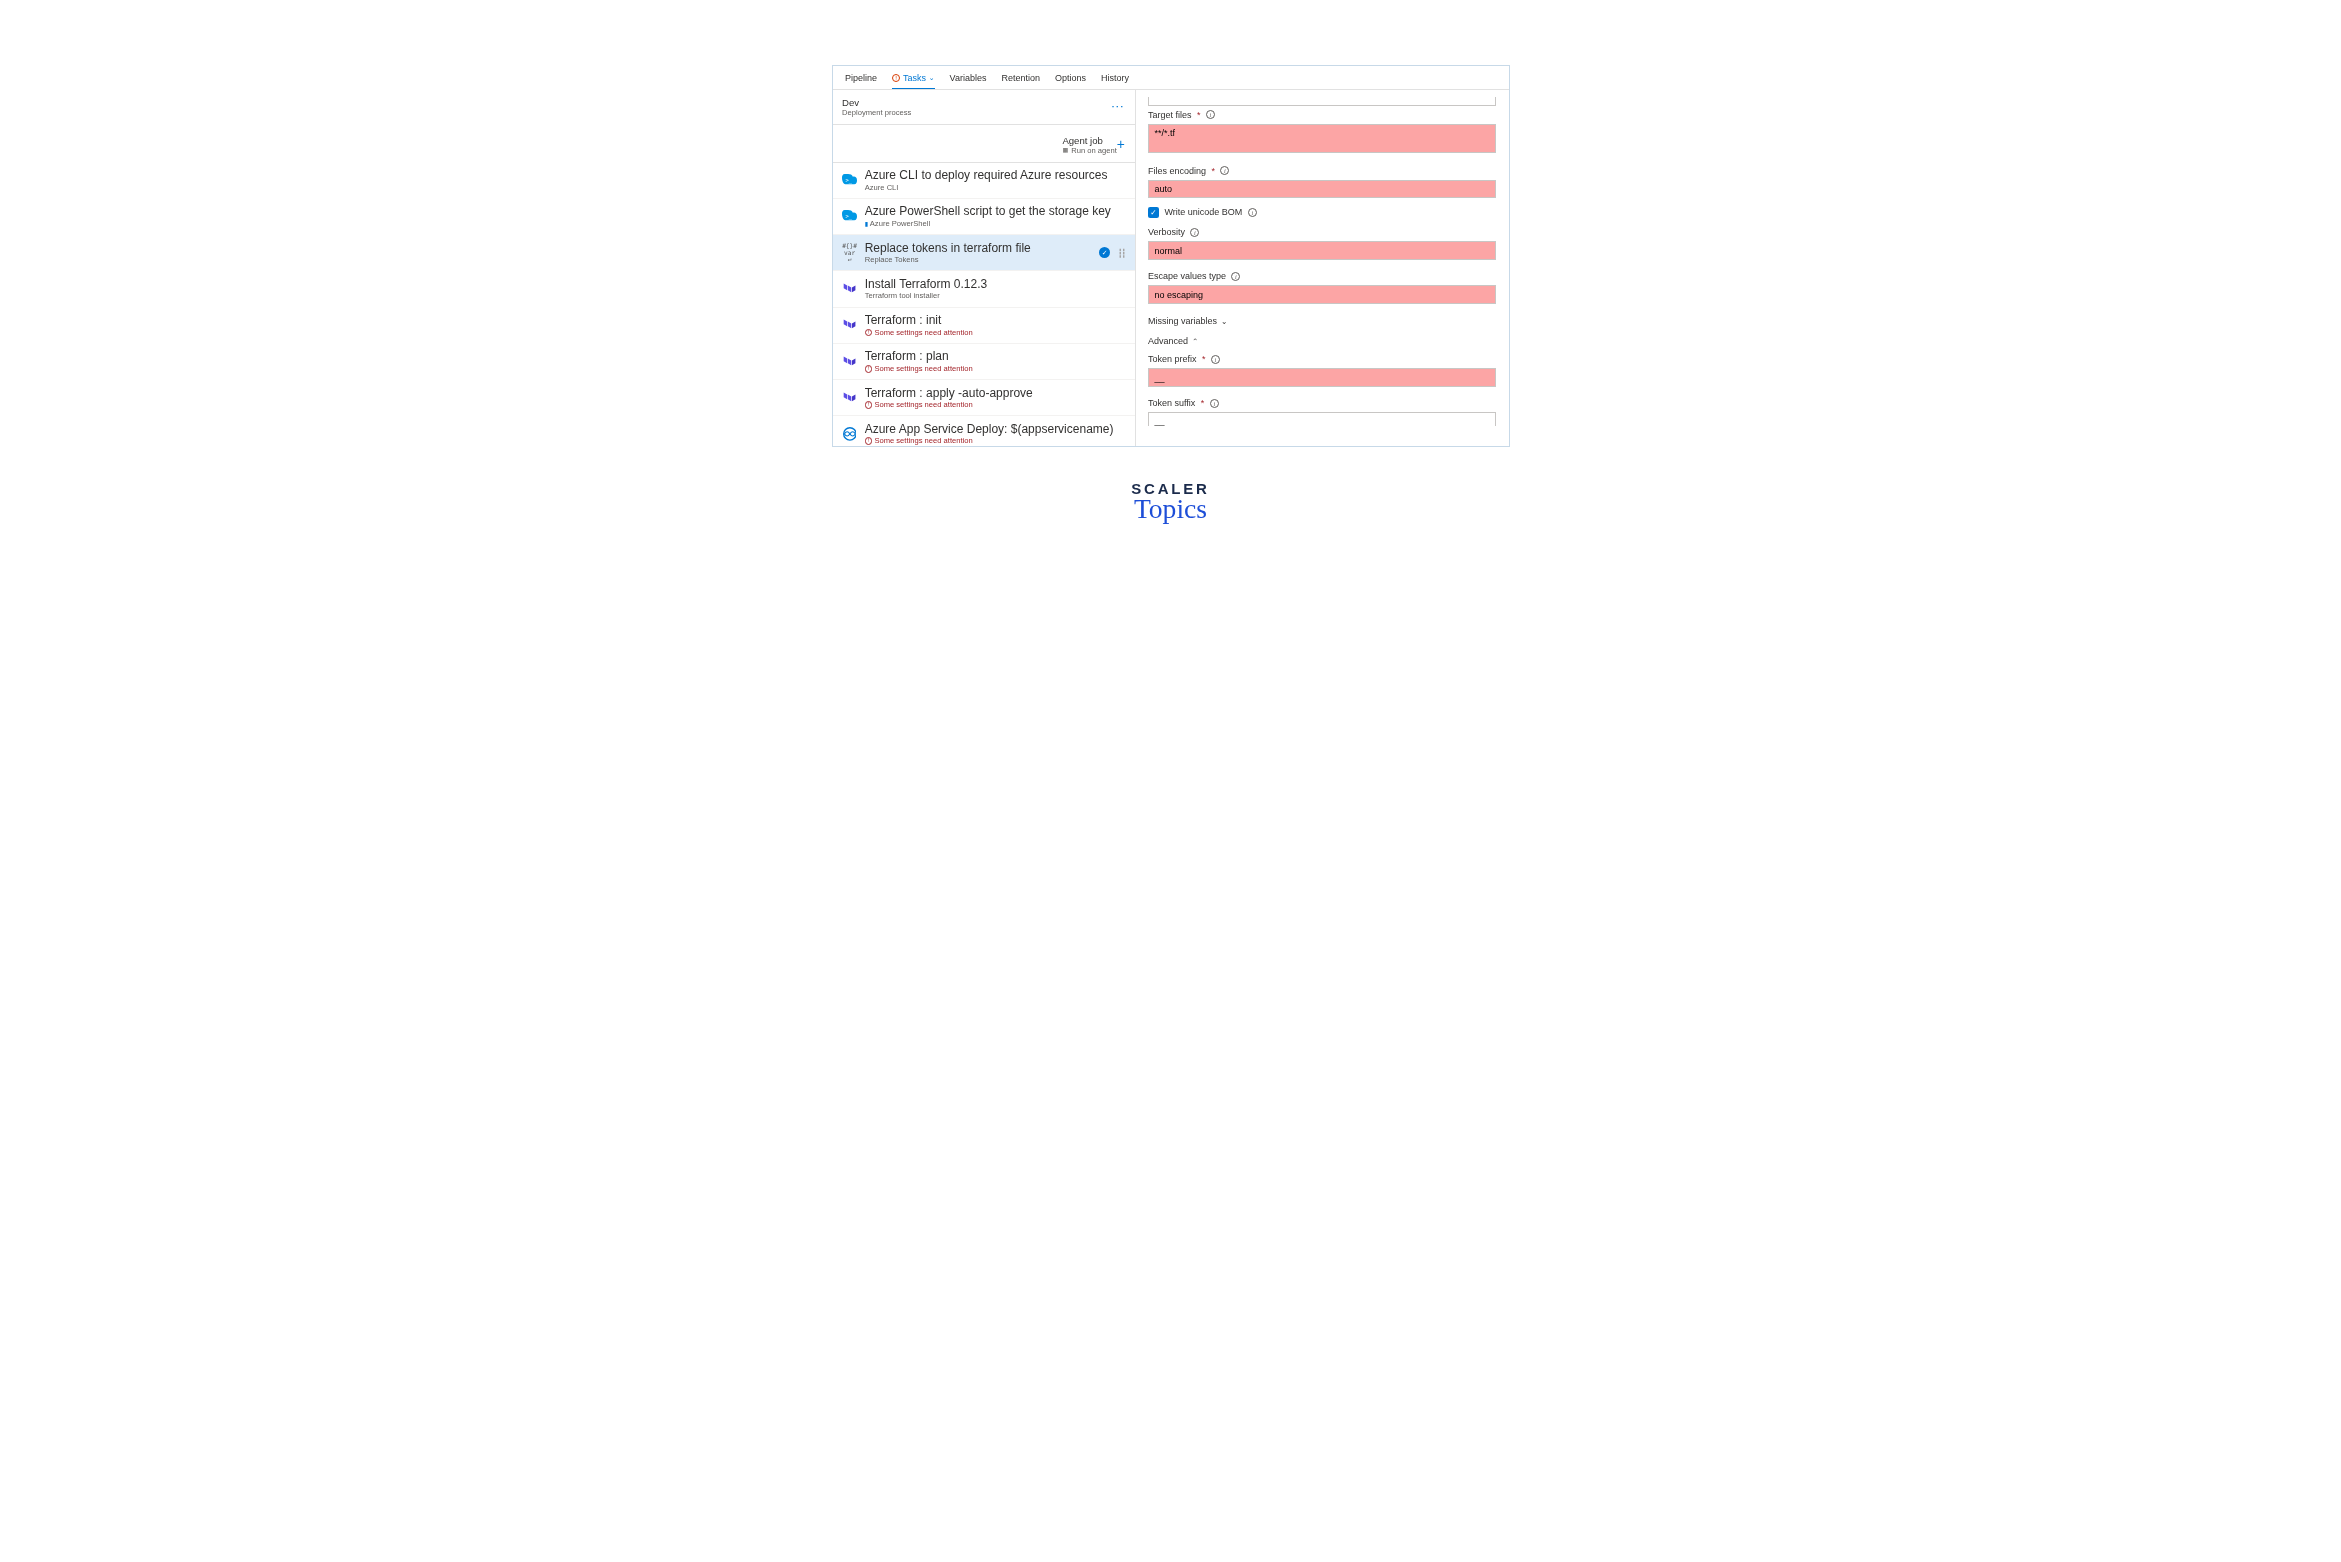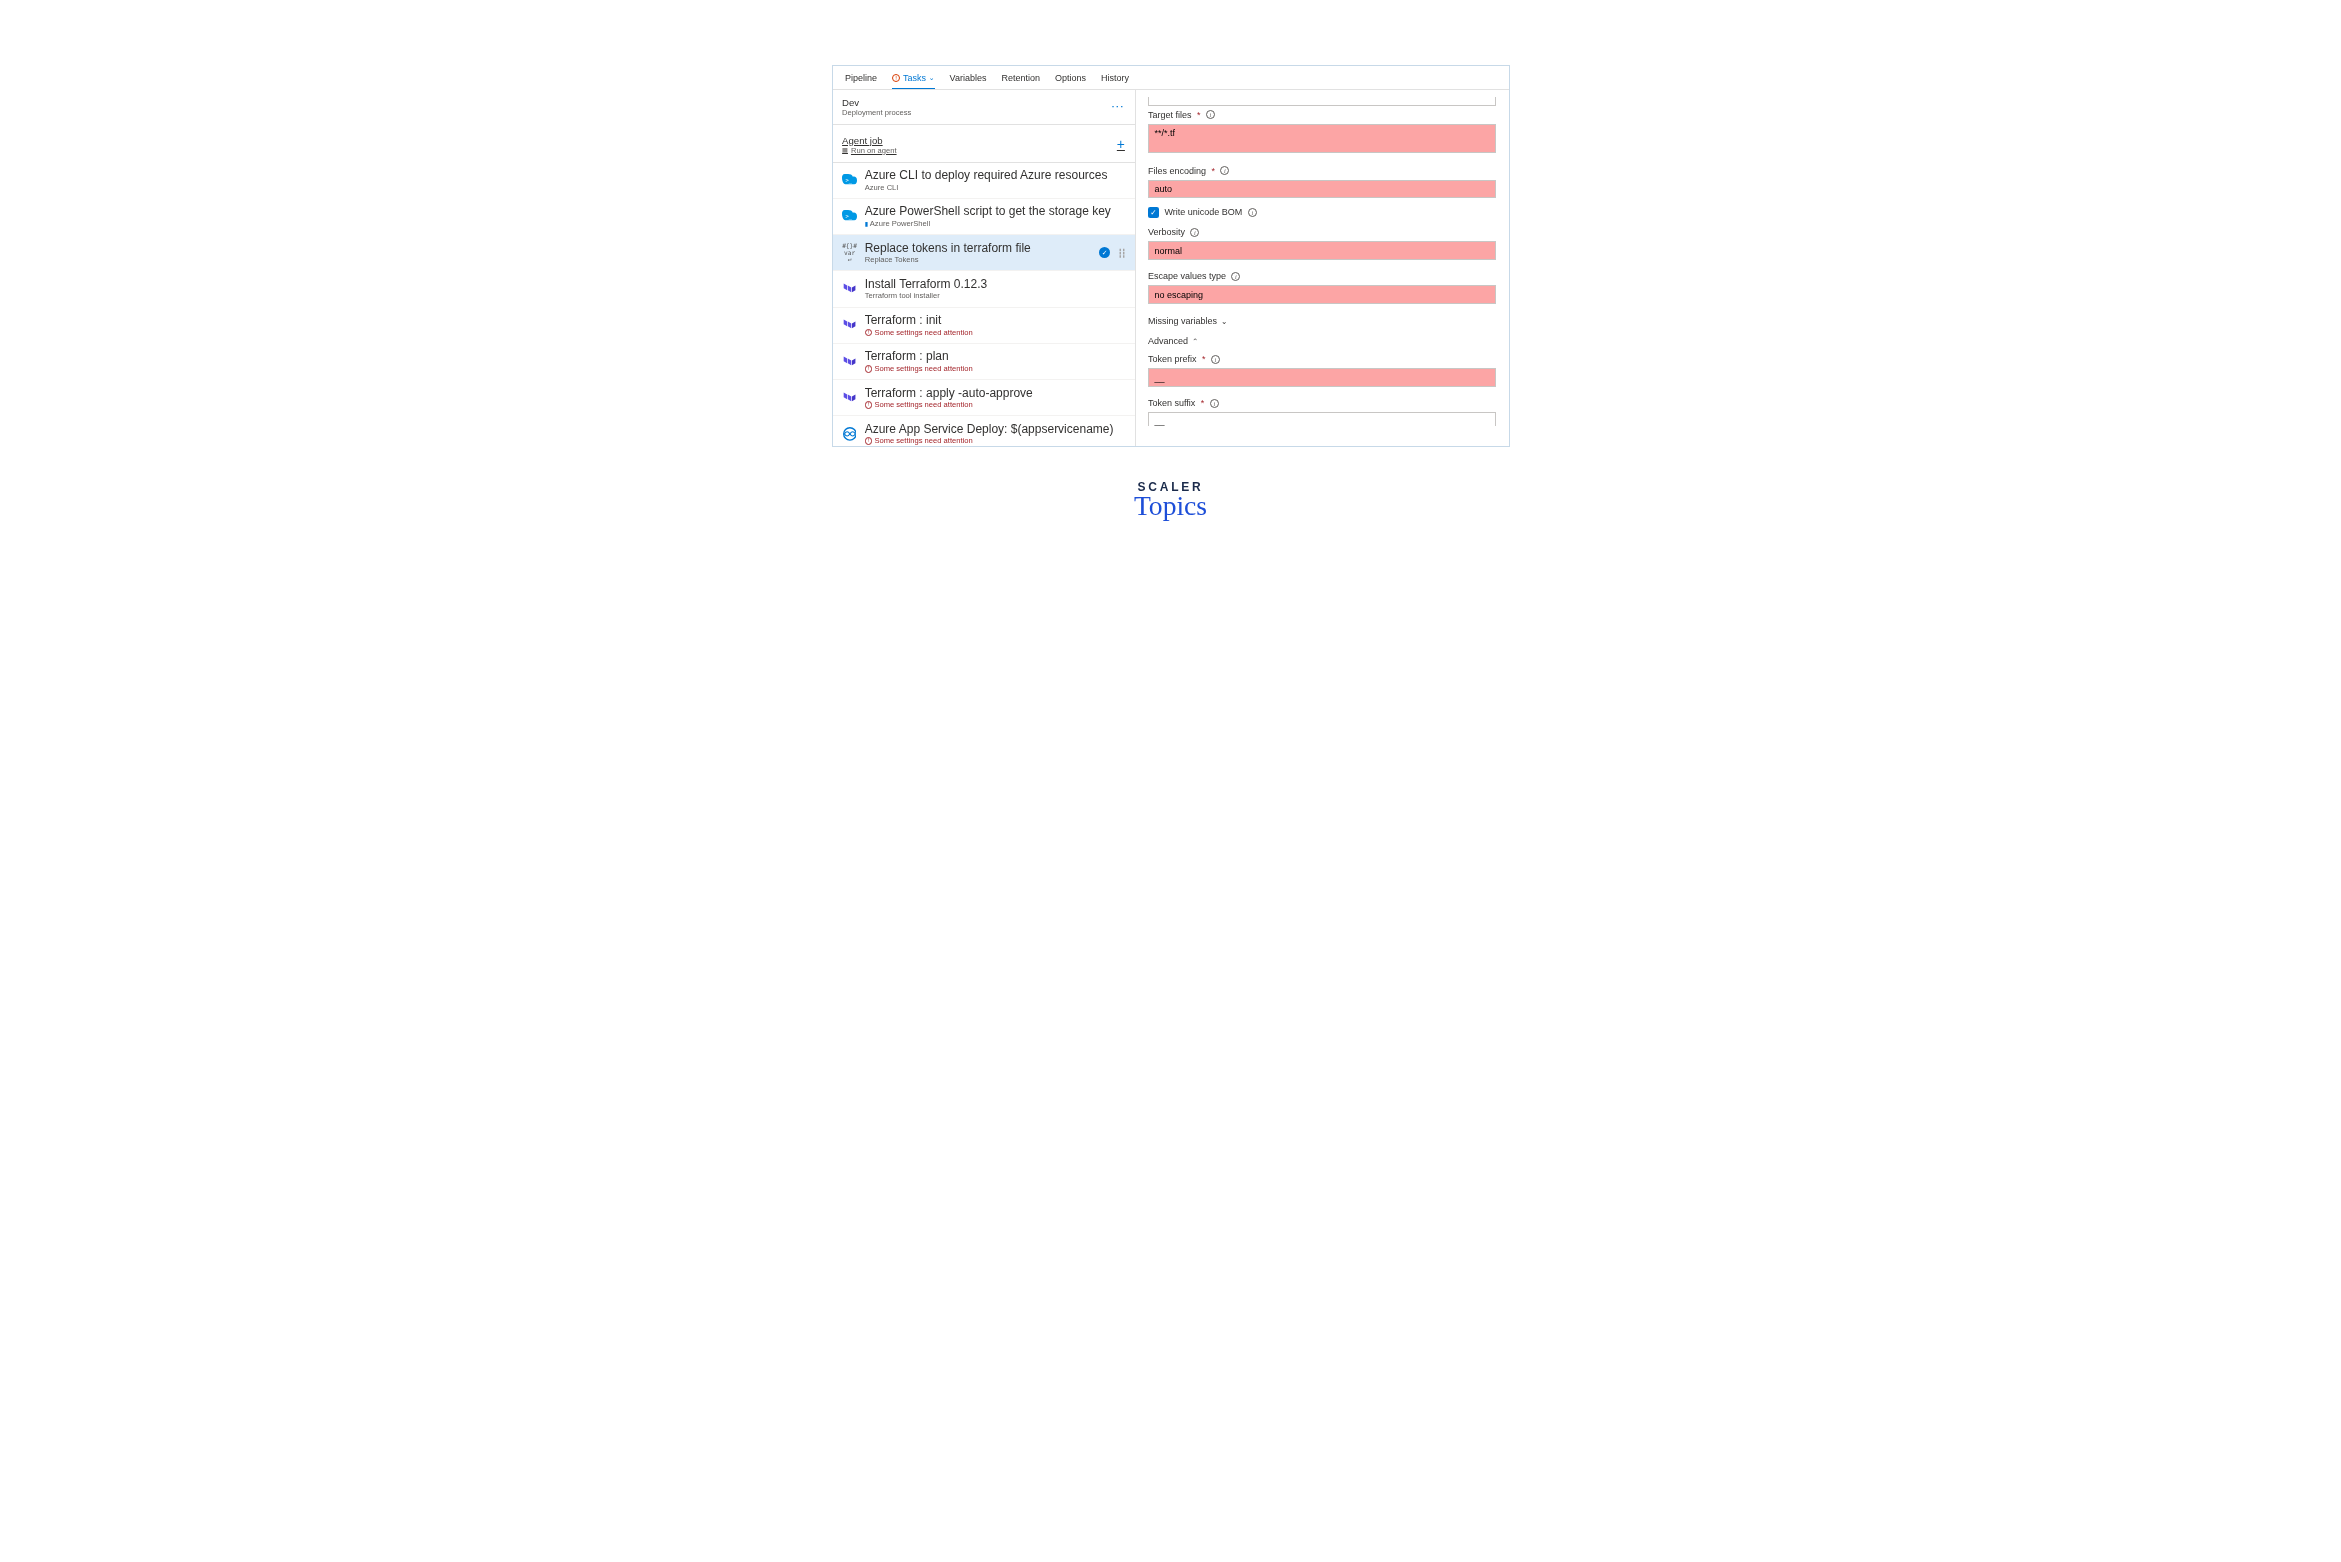--- a/index.html
+++ b/index.html
@@ -52,21 +52,21 @@
     padding: 6.9px 9.6px;
     border-bottom: 0.7px solid #e1e1e1;
     display: flex; align-items: center; justify-content: space-between;
   }
   .stage-header .title { font-size: 9.6px; }
   .stage-header .sub { font-size: 7.6px; color: #605e5c; }
   .more { color: #0078d4; letter-spacing: 1.4px; font-weight: bold; cursor: pointer; }
   .agent-header {
     padding: 9.6px 9.6px 6.9px 9.6px;
     border-bottom: 0.7px solid #e1e1e1;
-    display: flex; justify-content: space-between; align-items: center; text-decoration: underline;
+    display: flex; justify-content: flex-end; align-items: center;
   }
   .agent-header .title { font-size: 9.6px; }
   .agent-header .sub { font-size: 7.6px; color: #605e5c; display: flex; align-items: center; gap: 3px; }
   .plus { font-size: 13.8px; color: #0078d4; font-weight: 300; cursor: pointer; }
   .task-list { flex: 1; overflow-y: auto; }
   .task-item {
     display: flex; align-items: center; gap: 7.6px;
     padding: 5.5px 9.6px;
     border-bottom: 0.7px solid #f3f2f1;
     cursor: pointer;
@@ -105,21 +105,21 @@
   .section-header .chev { font-size:7.6px; }
   .partial-input-top {
     margin: 0 12.4px; height: 8.3px; border:0.7px solid #c8c6c4; border-top:none;
   }
   .partial-input-bottom {
     margin: 0 12.4px; border:0.7px solid #c8c6c4; padding:2.8px 5.5px; font-size:9px;
     border-bottom:none; height:13.8px;
   }
   .grid-icon { font-size:6.2px; color:#605e5c; line-height:1; }
   .logo-block { margin-top: 33px; text-align:center; }
-  .logo-scaler { font-family: "Segoe UI", sans-serif; font-weight:800; letter-spacing:2.8px; font-size:12px; color:#1b2b4b;}
+  .logo-scaler { font-family: "Segoe UI", sans-serif; font-weight:800; letter-spacing:2.8px; font-size:15px; color:#1b2b4b;}
   .logo-topics { font-family: "Brush Script MT", cursive; font-size:27.6px; color:#1d4ed8; margin-top:-4.1px;}
 </style>
 </head>
 <body>
 
 <div class="screenshot-wrap">
 
   <div class="tabs">
     <div class="tab">Pipeline</div>
     <div class="tab active">

